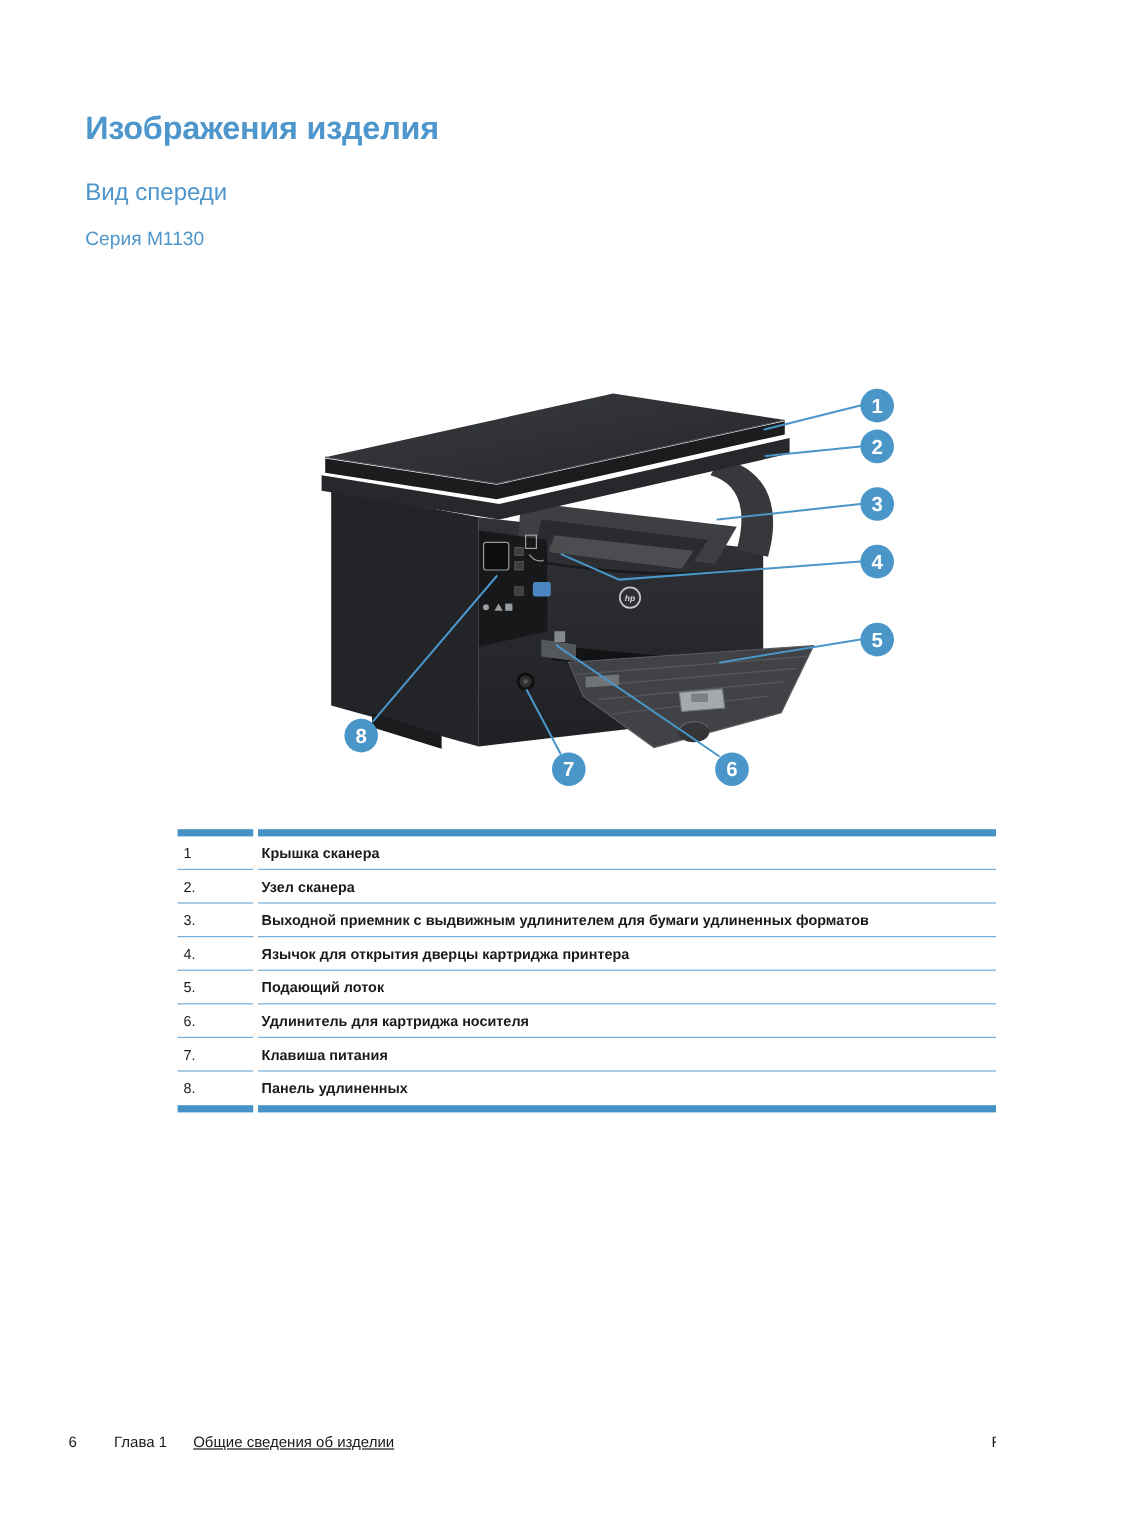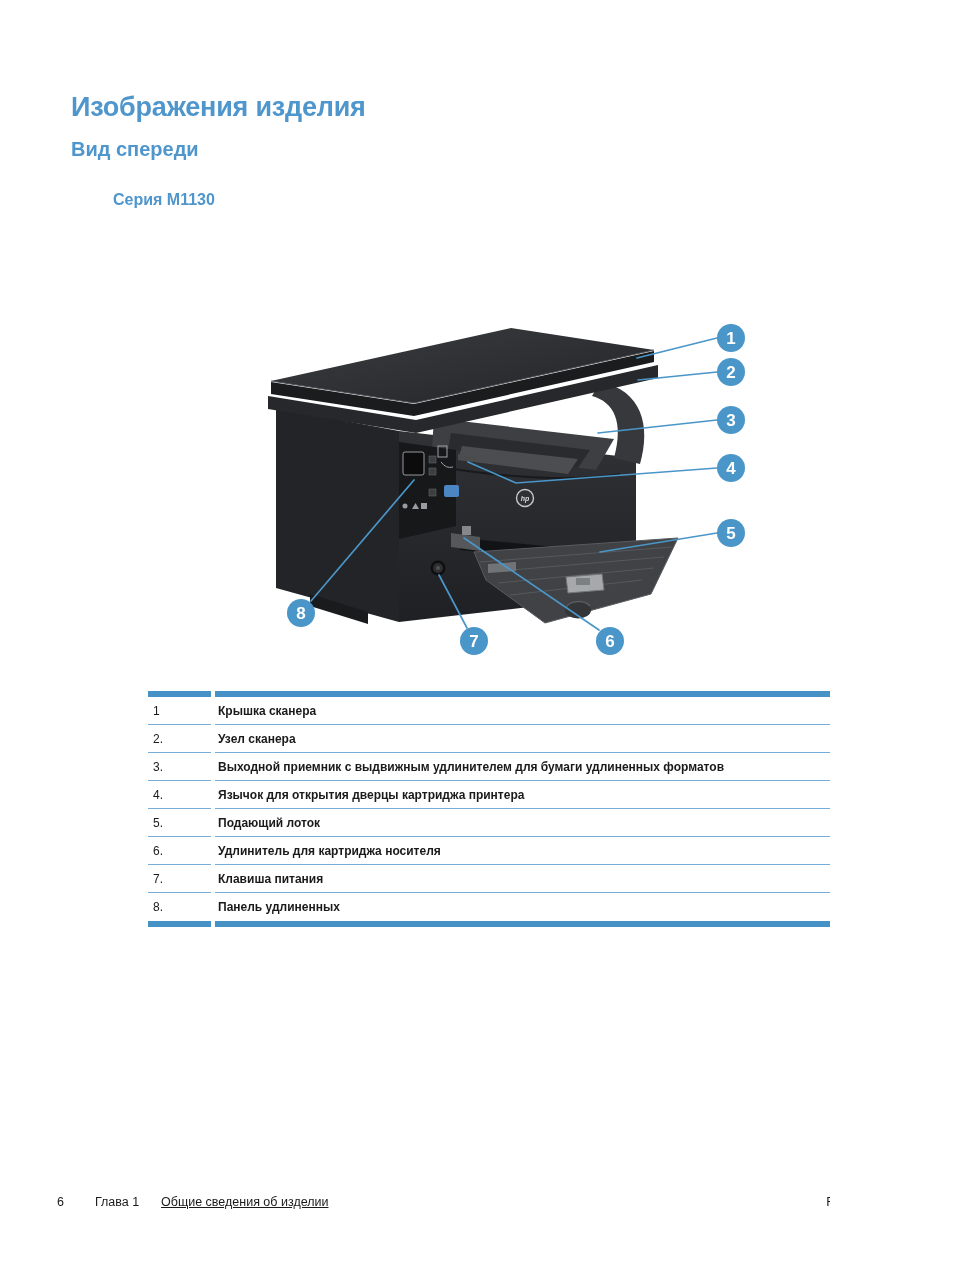--- a/index.html
+++ b/index.html
@@ -8,22 +8,22 @@
     --table_bar:#4691c5;
     --table_line:#74add9;
     --text:#1a1a1a;
   }
   html,body{margin:0;padding:0;background:#ffffff;}
   .page{
     position:relative;width:830px;height:1271px;background:#ffffff;
     font-family:"Liberation Sans",sans-serif;color:var(--text);overflow:hidden;
   }
   .h1{position:absolute;left:71px;top:92px;font-size:27px;font-weight:bold;color:var(--heading);letter-spacing:-0.2px;}
-  .h2{position:absolute;left:71px;top:138px;font-size:20px;font-weight:bold;color:var(--heading);}
-  .h3{position:absolute;left:71px;top:191px;font-size:16px;font-weight:bold;color:var(--heading);margin-left:42px;}
+  .h2{position:absolute;left:71px;top:150px;font-size:20px;font-weight:normal;color:var(--heading);}
+  .h3{position:absolute;left:71px;top:191px;font-size:16px;font-weight:normal;color:var(--heading);}
 
   .figure{position:absolute;left:248px;top:250px;width:510px;height:410px;}
   .figure svg{position:absolute;left:0;top:0;}
   .callout{
     position:absolute;width:28px;height:28px;border-radius:50%;
     background:var(--accent);color:#ffffff;font-weight:bold;font-size:17px;
     display:flex;align-items:center;justify-content:center;line-height:1;
   }
 
   .ptable{position:absolute;left:148px;top:691px;width:720px;}

